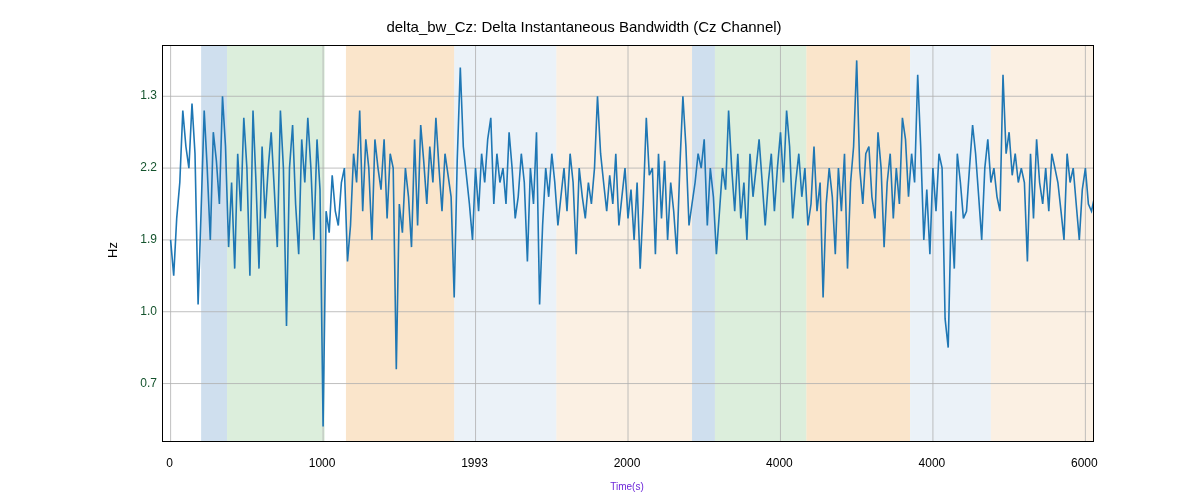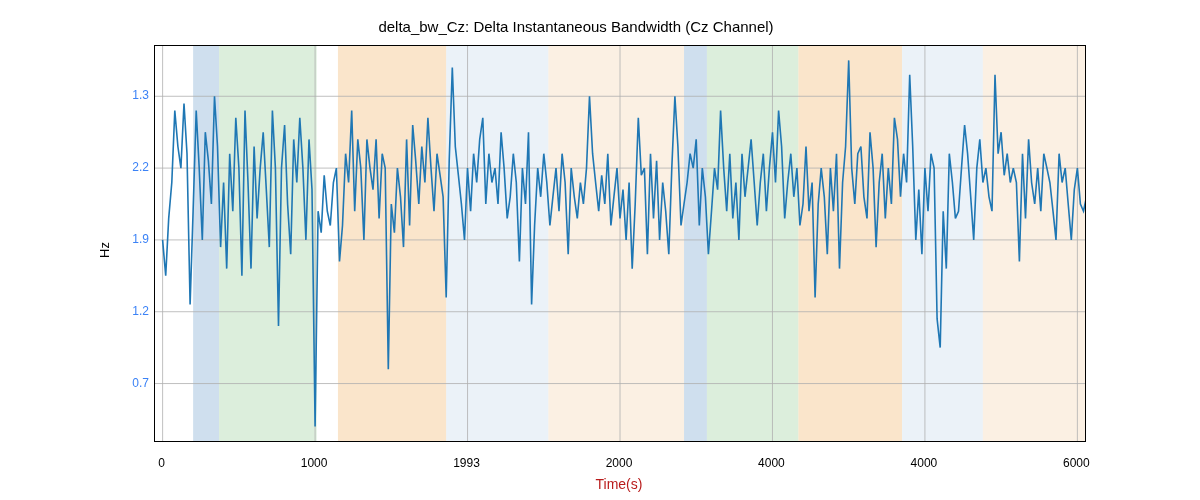--- a/index.html
+++ b/index.html
@@ -6,21 +6,21 @@
     margin: 0;
     padding: 0;
     font-family: sans-serif;
     background: #ffffff;
     width: 1200px;
     height: 500px;
     position: relative;
   }
   .chart-container {
     position: absolute;
-    left: 4px;
+    left: 12px;
     top: 0;
     width: 1144px;
     height: 500px;
     text-decoration: underline;
   }
   .chart-title {
     position: absolute;
     top: 18px;
     left: 0;
     width: 100%;
@@ -44,30 +44,30 @@
     transform: translate(-50%, -50%) rotate(-90deg);
     font-size: 13px;
     color: #000;
   }
   .axis-label-x {
     position: absolute;
     bottom: 8px;
     left: 150px;
     width: 930px;
     text-align: center;
-    font-size: 14px;
-    color: #b91c1c;
+    font-size: 10px;
+    color: #6d28d9;
   }
   .tick-y {
     position: absolute;
     left: 110px;
     width: 35px;
     text-align: right;
     font-size: 12px;
-    color: #3b82f6;
+    color: #14532d;
     transform: translateY(-50%);
   }
   .tick-x {
     position: absolute;
     bottom: 30px;
     font-size: 12px;
     color: #000;
     transform: translateX(-50%);
   }
   svg.plot-svg {
@@ -130,21 +130,21 @@
       <g id="line-group">
           <path d="M7.6 193.9 L10.7 229.8 L13.7 172.4 L16.8 136.5 L19.8 64.6 L22.9 100.5 L25.9 122.1 L29.0 57.5 L32.0 107.7 L35.1 258.5 L38.1 165.2 L41.2 64.6 L44.2 122.1 L47.3 193.9 L50.3 86.2 L53.4 114.9 L56.4 158.0 L59.5 50.3 L62.5 100.5 L65.6 201.1 L68.6 136.5 L71.7 222.6 L74.7 107.7 L77.8 165.2 L80.8 71.8 L83.9 122.1 L86.9 229.8 L90.0 64.6 L93.0 136.5 L96.0 222.6 L99.1 100.5 L102.1 172.4 L105.2 122.1 L108.2 86.2 L111.3 143.6 L114.3 201.1 L117.4 64.6 L120.4 122.1 L123.5 280.1 L126.5 122.1 L129.6 79.0 L132.6 158.0 L135.7 208.3 L138.7 93.4 L141.8 136.5 L144.8 71.8 L147.9 122.1 L150.9 193.9 L154.0 93.4 L157.0 143.6 L160.1 380.6 L163.1 165.2 L166.2 186.7 L169.2 129.3 L172.3 165.2 L175.3 179.5 L178.4 136.5 L181.4 122.1 L184.5 215.5 L187.5 179.5 L190.6 107.7 L193.6 136.5 L196.7 64.6 L199.7 165.2 L202.8 93.4 L205.8 122.1 L208.9 193.9 L211.9 93.4 L215.0 122.1 L218.0 143.6 L221.1 93.4 L224.1 172.4 L227.2 107.7 L230.2 122.1 L233.3 323.2 L236.3 158.0 L239.4 186.7 L242.4 122.1 L245.5 150.8 L248.5 201.1 L251.6 93.4 L254.6 179.5 L257.7 79.0 L260.7 114.9 L263.8 158.0 L266.8 100.5 L269.9 136.5 L272.9 71.8 L276.0 122.1 L279.0 165.2 L282.0 107.7 L285.1 129.3 L288.1 150.8 L291.2 251.4 L294.2 114.9 L297.3 21.5 L300.3 100.5 L303.4 129.3 L306.4 158.0 L309.5 193.9 L312.5 122.1 L315.6 165.2 L318.6 107.7 L321.7 136.5 L324.7 93.4 L327.8 71.8 L330.8 158.0 L333.9 107.7 L336.9 136.5 L340.0 122.1 L343.0 158.0 L346.1 86.2 L349.1 122.1 L352.2 172.4 L355.2 150.8 L358.3 107.7 L361.3 136.5 L364.4 215.5 L367.4 122.1 L370.5 158.0 L373.5 86.2 L376.6 258.5 L379.6 179.5 L382.7 122.1 L385.7 150.8 L388.8 107.7 L391.8 136.5 L394.9 179.5 L397.9 150.8 L401.0 122.1 L404.0 165.2 L407.1 107.7 L410.1 136.5 L413.2 208.3 L416.2 122.1 L419.3 150.8 L422.3 172.4 L425.4 136.5 L428.4 158.0 L431.5 122.1 L434.5 50.3 L437.6 107.7 L440.6 136.5 L443.7 165.2 L446.7 129.3 L449.8 158.0 L452.8 107.7 L455.9 179.5 L458.9 150.8 L462.0 122.1 L465.0 172.4 L468.0 143.6 L471.1 193.9 L474.1 136.5 L477.2 222.6 L480.2 158.0 L483.3 71.8 L486.3 129.3 L489.4 122.1 L492.4 208.3 L495.5 107.7 L498.5 172.4 L501.6 114.9 L504.6 193.9 L507.7 136.5 L510.7 165.2 L513.8 208.3 L516.8 122.1 L519.9 50.3 L522.9 100.5 L526.0 179.5 L529.0 158.0 L532.1 136.5 L535.1 107.7 L538.2 122.1 L541.2 93.4 L544.3 179.5 L547.3 122.1 L550.4 150.8 L553.4 208.3 L556.5 165.2 L559.5 122.1 L562.6 143.6 L565.6 64.6 L568.7 122.1 L571.7 165.2 L574.8 107.7 L577.8 172.4 L580.9 136.5 L583.9 193.9 L587.0 107.7 L590.0 150.8 L593.1 122.1 L596.1 93.4 L599.2 136.5 L602.2 179.5 L605.3 136.5 L608.3 107.7 L611.4 165.2 L614.4 122.1 L617.5 86.2 L620.5 136.5 L623.6 64.6 L626.6 100.5 L629.7 172.4 L632.7 136.5 L635.8 107.7 L638.8 150.8 L641.9 122.1 L644.9 179.5 L648.0 158.0 L651.0 100.5 L654.0 165.2 L657.1 136.5 L660.1 251.4 L663.2 158.0 L666.2 122.1 L669.3 150.8 L672.3 208.3 L675.4 122.1 L678.4 165.2 L681.5 107.7 L684.5 222.6 L687.6 136.5 L690.6 100.5 L693.7 14.4 L696.7 122.1 L699.8 158.0 L702.8 107.7 L705.9 100.5 L708.9 150.8 L712.0 172.4 L715.0 86.2 L718.1 122.1 L721.1 201.1 L724.2 136.5 L727.2 107.7 L730.3 172.4 L733.3 122.1 L736.4 158.0 L739.4 71.8 L742.5 93.4 L745.5 150.8 L748.6 107.7 L751.6 136.5 L754.7 28.7 L757.7 100.5 L760.8 193.9 L763.8 143.6 L766.9 208.3 L769.9 122.1 L773.0 165.2 L776.0 107.7 L779.1 122.1 L782.1 272.9 L785.2 301.6 L788.2 165.2 L791.3 222.6 L794.3 107.7 L797.4 136.5 L800.4 172.4 L803.5 165.2 L806.5 122.1 L809.6 79.0 L812.6 107.7 L815.7 150.8 L818.7 193.9 L821.8 122.1 L824.8 93.4 L827.9 136.5 L830.9 122.1 L834.0 150.8 L837.0 165.2 L840.0 28.7 L843.1 107.7 L846.1 86.2 L849.2 129.3 L852.2 107.7 L855.3 136.5 L858.3 122.1 L861.4 136.5 L864.4 215.5 L867.5 107.7 L870.5 172.4 L873.6 93.4 L876.6 136.5 L879.7 158.0 L882.7 122.1 L885.8 165.2 L888.8 107.7 L891.9 122.1 L894.9 136.5 L898.0 165.2 L901.0 193.9 L904.1 107.7 L907.1 136.5 L910.2 122.1 L913.2 158.0 L916.3 193.9 L919.3 143.6 L922.4 122.1 L925.4 158.0 L928.5 165.2 L931.5 150.8 L934.6 179.5 L937.6 193.9 " class="data-line"></path>
         </g>
     </svg>
   </div>
 
   <div class="axis-label-x">Time(s)</div>
 
   <div id="yticks-container">
       <div class="tick-y" style="top: 382.545px;">0.7</div>
-      <div class="tick-y" style="top: 310.727px;">1.2</div>
+      <div class="tick-y" style="top: 310.727px;">1.0</div>
       <div class="tick-y" style="top: 238.909px;">1.9</div>
       <div class="tick-y" style="top: 167.091px;">2.2</div>
       <div class="tick-y" style="top: 95.2727px;">1.3</div>
     </div>
   <div id="xticks-container">
       <div class="tick-x" style="left: 157.623px;">0</div>
       <div class="tick-x" style="left: 310.082px;">1000</div>
       <div class="tick-x" style="left: 462.541px;">1993</div>
       <div class="tick-x" style="left: 615px;">2000</div>
       <div class="tick-x" style="left: 767.459px;">4000</div>

